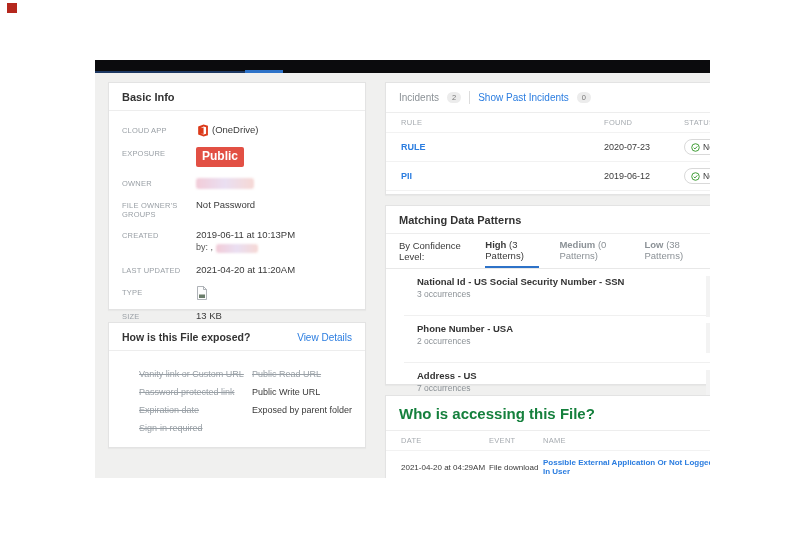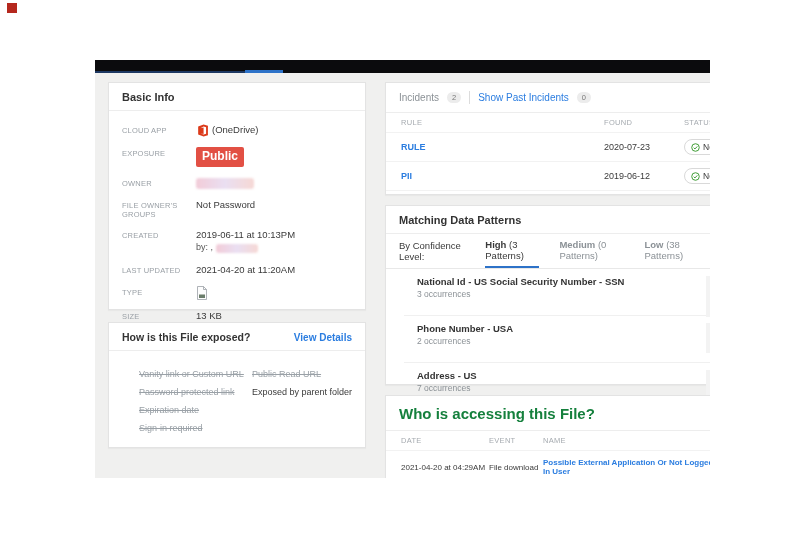--- a/index.html
+++ b/index.html
@@ -18,21 +18,21 @@
   .p-basic    { left:13px;  top:9px;   width:258px; height:228px; }
   .p-exposed  { left:13px;  top:249px; width:258px; height:126px; }
   .p-incidents{ left:290px; top:9px;   width:330px; height:113px; }
   .p-patterns { left:290px; top:132px; width:330px; height:180px; }
   .p-access   { left:290px; top:322px; width:330px; height:84px; }
 
   .p-title { font-size:11px; font-weight:bold; color:#333; padding:8px 13px 7px; border-bottom:1px solid #ededed; }
   .p-title-row { display:flex; justify-content:space-between; align-items:center; padding:8px 13px 7px; border-bottom:1px solid #ededed; }
   .p-title-row .t { font-size:10.5px; font-weight:bold; color:#333; }
   .link { color:#2b7de0; text-decoration:none; cursor:pointer; }
-  .view-details { font-size:10px; font-weight:bold; }
+  .view-details { font-size:10px; font-weight:normal; }
 
   
   .bi-body { padding:13px 13px 0; }
   .bi-row { display:flex; margin-bottom:10px; }
   .bi-label { width:74px; flex:none; font-size:7.5px; color:#9aa0a6; letter-spacing:0.2px; padding-top:2px; }
   .bi-value { font-size:9.5px; color:#3a3a3a; line-height:1.3; }
   .bi-gap { margin-top:7px; }
   .app-val { display:flex; align-items:center; gap:3px; }
   .badge-public { display:inline-block; background:#e25044; color:#fff; font-size:12px; font-weight:bold; padding:2px 6px; border-radius:2px; }
   .redact { display:inline-block; width:58px; height:11px; border-radius:3px;
@@ -169,20 +169,21 @@
       </div>
       <div class="exp-body">
         <div class="exp-col1">
           <div class="exp-item struck">Vanity link or Custom URL</div>
           <div class="exp-item struck">Password protected link</div>
           <div class="exp-item struck">Expiration date</div>
           <div class="exp-item struck">Sign-in required</div>
         </div>
         <div class="exp-col2">
           <div class="exp-item struck">Public Read URL</div>
+          <div class="exp-item">Public Write URL</div>
           <div class="exp-item">Exposed by parent folder</div>
         </div>
       </div>
     </div>
 
     <div class="panel p-incidents">
       <div class="inc-tabs">
         <span class="tab-label">Incidents</span>
         <span class="count-badge">2</span>
         <span class="vdivider"></span>

